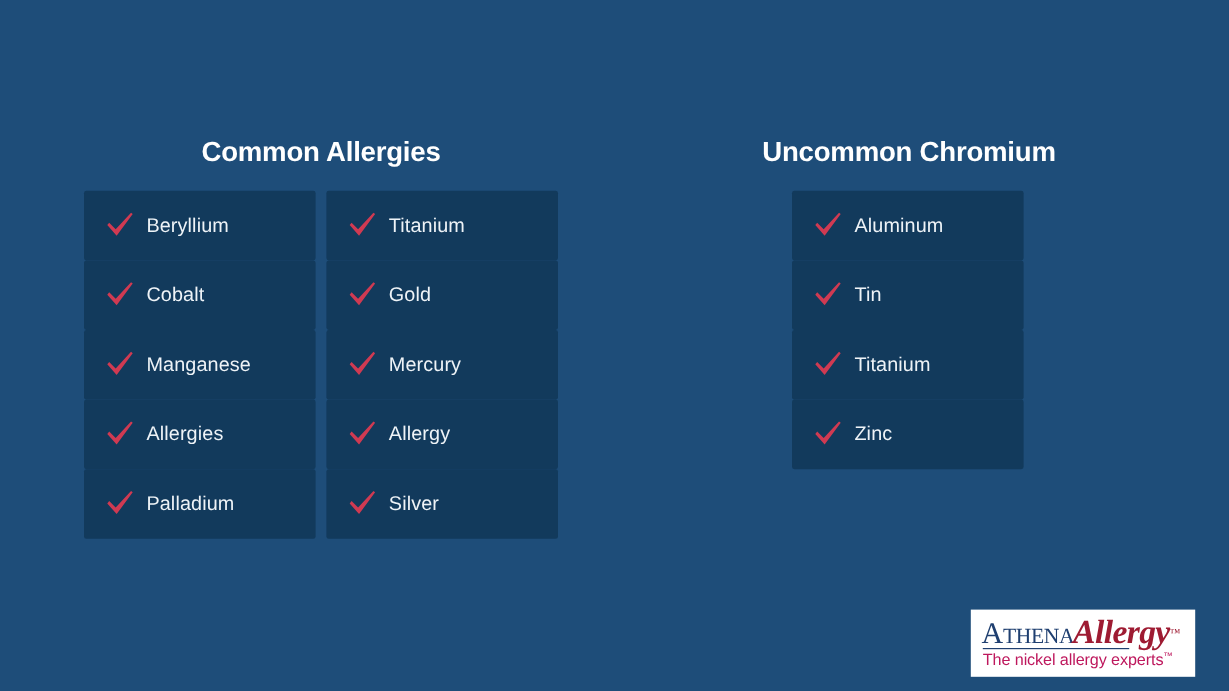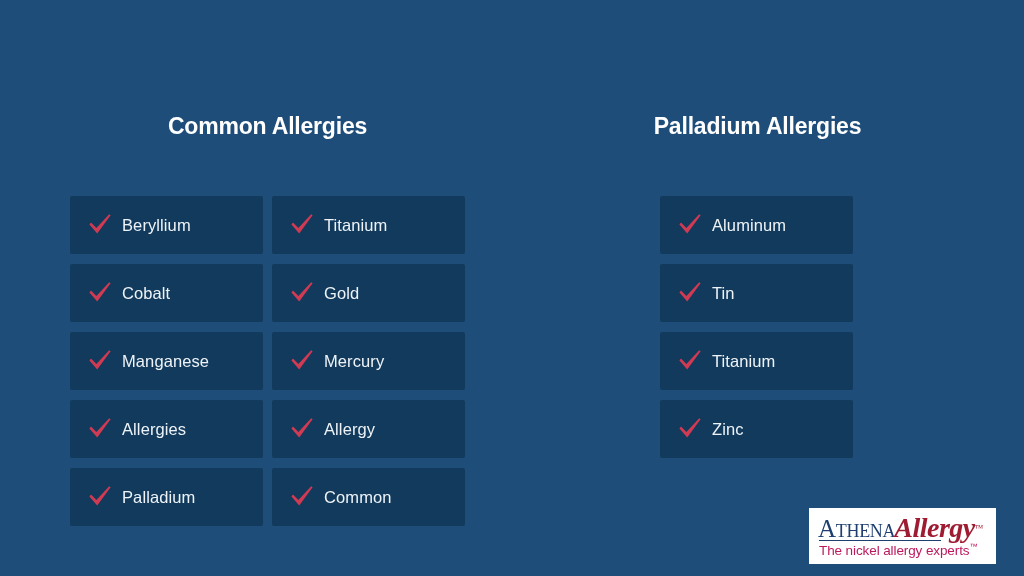--- a/index.html
+++ b/index.html
@@ -59,22 +59,20 @@
     width: 395px;
     text-align: center;
   }
 
   
   .col {
     position: absolute;
     width: 193px;
     display: flex;
     flex-direction: column;
-    gap: 10px;
-    margin-top: 37px;
   }
   #col-common-1 { left: 70px;  top: 159px; }
   #col-common-2 { left: 272px; top: 159px; }
   #col-uncommon { left: 660px; top: 159px; }
 
   .item-card {
     position: relative;
     box-sizing: border-box;
     height: 58px;
     background: #123a5c;
@@ -170,21 +168,21 @@
     vertical-align: super;
   }
 </style>
 </head>
 <body>
 
 <div class="slide">
 
 
   <div class="section-heading" id="heading-common">Common Allergies</div>
-  <div class="section-heading" id="heading-uncommon">Palladium Allergies</div>
+  <div class="section-heading" id="heading-uncommon">Uncommon Chromium</div>
 
   <div class="col" id="col-common-1">
 
     <div class="item-card">
       <svg class="check-icon" viewBox="0 0 26 26" xmlns="http://www.w3.org/2000/svg">
         <path d="M2.4 13.6 L4.0 11.6 L9.4 17.0 L22.2 3.2 L23.6 4.3 L10.2 22.4 Z" fill="#d03a52"></path>
       </svg>
       <span class="item-label">Beryllium</span>
     </div>
 
@@ -244,21 +242,21 @@
       <svg class="check-icon" viewBox="0 0 26 26" xmlns="http://www.w3.org/2000/svg">
         <path d="M2.4 13.6 L4.0 11.6 L9.4 17.0 L22.2 3.2 L23.6 4.3 L10.2 22.4 Z" fill="#d03a52"></path>
       </svg>
       <span class="item-label">Allergy</span>
     </div>
 
     <div class="item-card">
       <svg class="check-icon" viewBox="0 0 26 26" xmlns="http://www.w3.org/2000/svg">
         <path d="M2.4 13.6 L4.0 11.6 L9.4 17.0 L22.2 3.2 L23.6 4.3 L10.2 22.4 Z" fill="#d03a52"></path>
       </svg>
-      <span class="item-label">Common</span>
+      <span class="item-label">Silver</span>
     </div>
   </div>
 
   <div class="col" id="col-uncommon">
 
     <div class="item-card">
       <svg class="check-icon" viewBox="0 0 26 26" xmlns="http://www.w3.org/2000/svg">
         <path d="M2.4 13.6 L4.0 11.6 L9.4 17.0 L22.2 3.2 L23.6 4.3 L10.2 22.4 Z" fill="#d03a52"></path>
       </svg>
       <span class="item-label">Aluminum</span>

